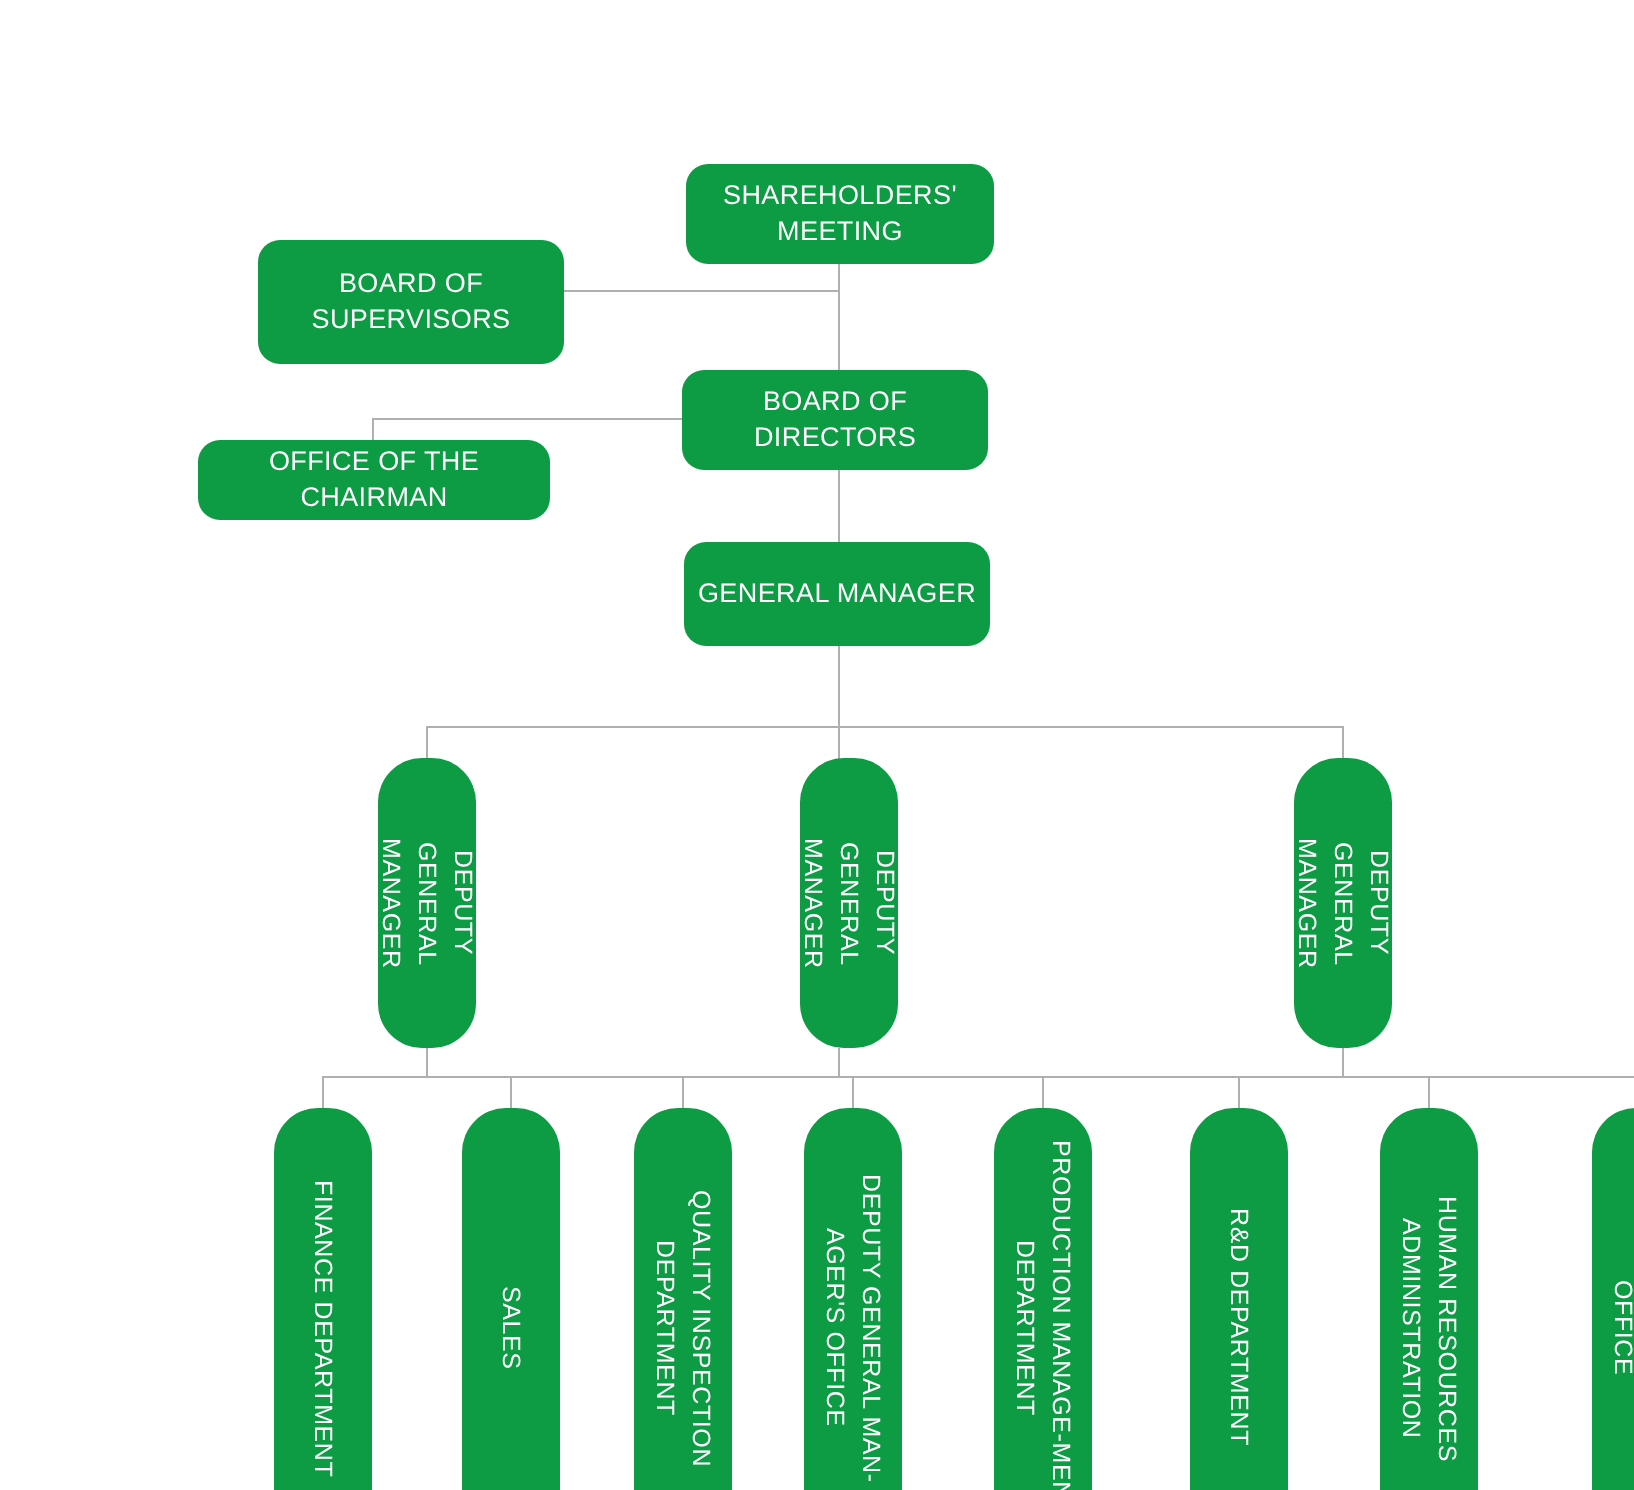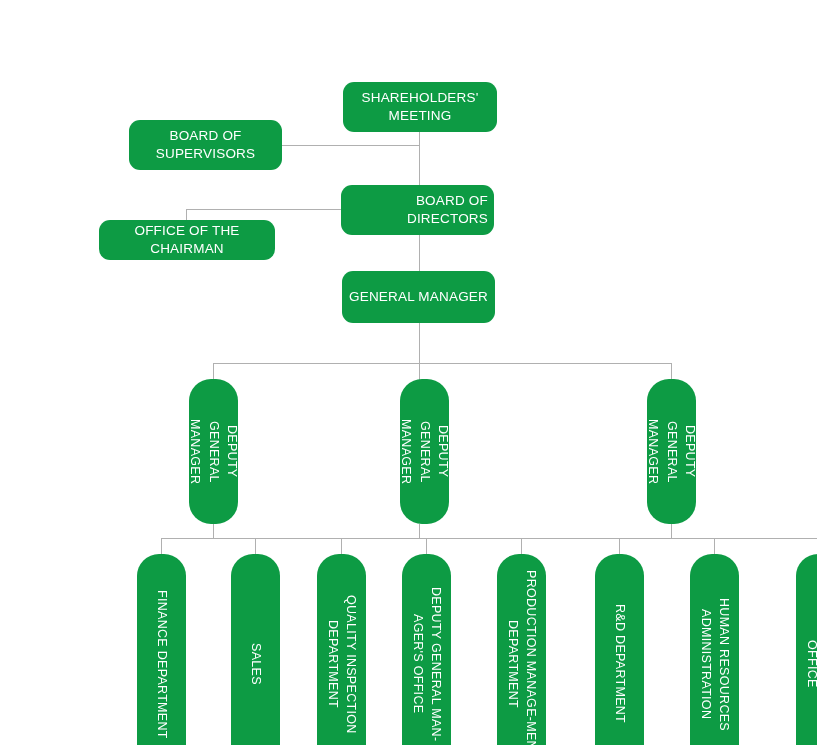--- a/index.html
+++ b/index.html
@@ -83,23 +83,23 @@
   <div class="line v" style="left:191px; top:474px; height:17px;"></div>
   <div class="line v" style="left:277px; top:474px; height:17px;"></div>
   <div class="line v" style="left:362px; top:474px; height:17px;"></div>
   <div class="line v" style="left:457px; top:474px; height:17px;"></div>
   <div class="line v" style="left:555px; top:474px; height:17px;"></div>
   <div class="line v" style="left:650px; top:474px; height:17px;"></div>
   <div class="line v" style="left:756px; top:474px; height:17px;"></div>
 
   <div class="node horiz" style="left:279px; top:18px; width:154px; height:50px;">SHAREHOLDERS' MEETING</div>
 
-  <div class="node horiz" style="left:65px; top:56px; width:153px; height:50px;">BOARD OF SUPERVISORS</div>
+  <div class="node horiz" style="left:65px; top:56px; width:153px; height:62px;">BOARD OF SUPERVISORS</div>
 
-  <div class="node horiz" style="left:277px; top:121px; width:153px; height:50px;text-align:right;">BOARD OF DIRECTORS</div>
+  <div class="node horiz" style="left:277px; top:121px; width:153px; height:50px;">BOARD OF DIRECTORS</div>
 
   <div class="node horiz" style="left:35px; top:156px; width:176px; height:40px;">OFFICE OF THE CHAIRMAN</div>
 
   <div class="node horiz" style="left:278px; top:207px; width:153px; height:52px;">GENERAL MANAGER</div>
 
   <div class="node vert" style="left:125px; top:315px; width:49px; height:145px;">
     <span class="vtext">DEPUTY GENERAL MANAGER</span>
   </div>
   <div class="node vert" style="left:336px; top:315px; width:49px; height:145px;">
     <span class="vtext">DEPUTY GENERAL MANAGER</span>

